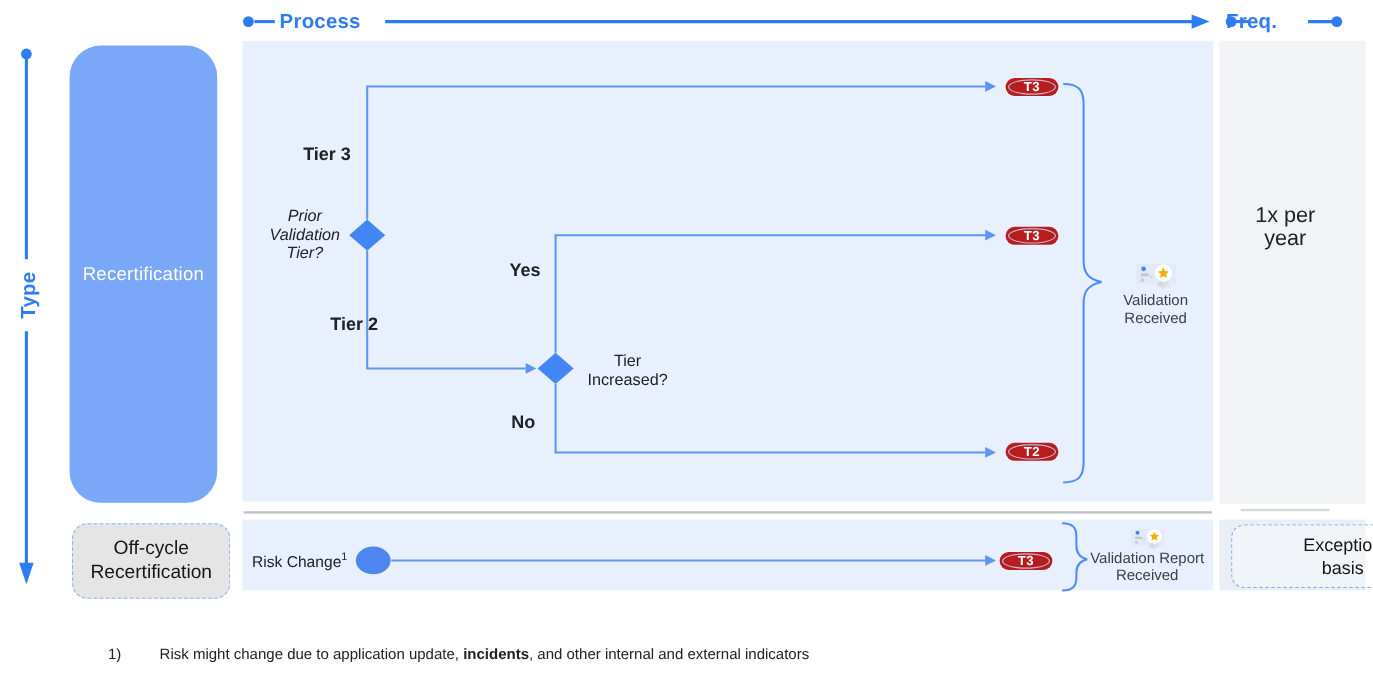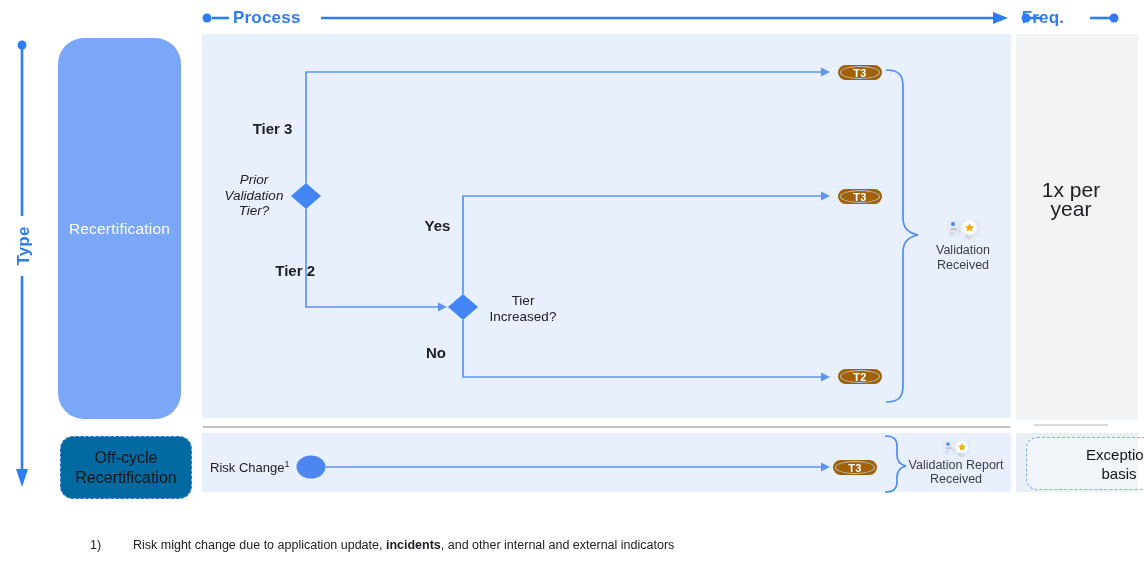--- a/index.html
+++ b/index.html
@@ -24,31 +24,31 @@
     display:flex; align-items:center; justify-content:center;
     color:#ffffff; font-size:15.5px; font-weight:500; letter-spacing:.2px;
   }
 
   .lbl { position:absolute; text-align:center; }
   .node-bold { font-size:15px; font-weight:bold; }
   .question { font-size:13.5px; line-height:15.5px; }
   .caption { font-size:12.5px; line-height:14.5px; color:#3C4043; }
 
   .pill {
-    position:absolute; width:44px; height:15px; background:#a16207; border-radius:8px;
+    position:absolute; width:44px; height:15px; background:#b91c1c; border-radius:8px;
     color:#ffffff; font-size:11px; font-weight:bold; letter-spacing:.4px;
     display:flex; align-items:center; justify-content:center;
   }
   .pill::before {
     content:""; position:absolute; left:2px; right:2px; top:1px; bottom:1px;
     border:1.4px solid rgba(186,212,250,.85); border-radius:50%;
   }
 
   .dashed-box {
-    position:absolute; border:1.6px dashed #85AFF7; border-radius:13px; background:#0369a1;
+    position:absolute; border:1.6px dashed #85AFF7; border-radius:13px; background:#e5e5e5;
     display:flex; align-items:center; justify-content:center; text-align:center;
     font-weight:500; color:#161616;
   }
   .offcycle-box { left:60px; top:436px; width:130px; height:61px; font-size:16px; line-height:20px; }
   .exception-box { left:1026px; top:437px; width:96px; height:51px; font-size:15px; line-height:19px;
                    background:rgba(255,255,255,.35); border-radius:11px;padding-left:44px; }
 
   .divider { position:absolute; }
   .footnote { position:absolute; font-size:12.5px; color:#202124; }
 </style>
@@ -169,21 +169,21 @@
   </div>
   <div class="pill" style="left:833px; top:460px;">
     <span>T3</span>
   </div>
 
   <div class="lbl caption pre" style="left:903px; top:243px; width:120px;">Validation
 Received</div>
   <div class="lbl caption pre" style="left:896px; top:459px; width:120px; line-height:13.5px;">Validation Report
 Received</div>
 
-  <div class="lbl pre" style="left:1016px; top:180px; width:110px; font-size:21px; line-height:19px;">1x per
+  <div class="lbl pre" style="left:1016px; top:170px; width:110px; font-size:18px; line-height:19px;">1x per
 year</div>
   <div class="dashed-box exception-box pre">Exception
 basis</div>
 
   <div class="abs" style="left:210px; top:459px; font-size:13px;">
     <span>Risk Change</span><sup style="font-size:9px;">1</sup>
   </div>
 
   <div class="footnote" style="left:90px; top:538px;">1)</div>
   <div class="footnote" style="left:133px; top:538px; width:950px;">

